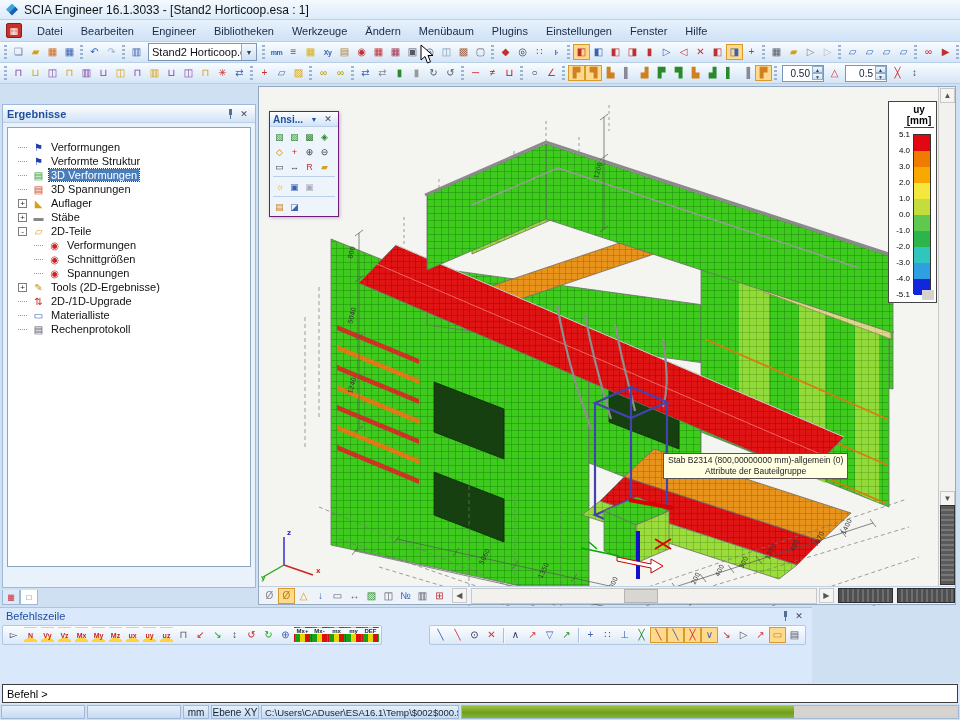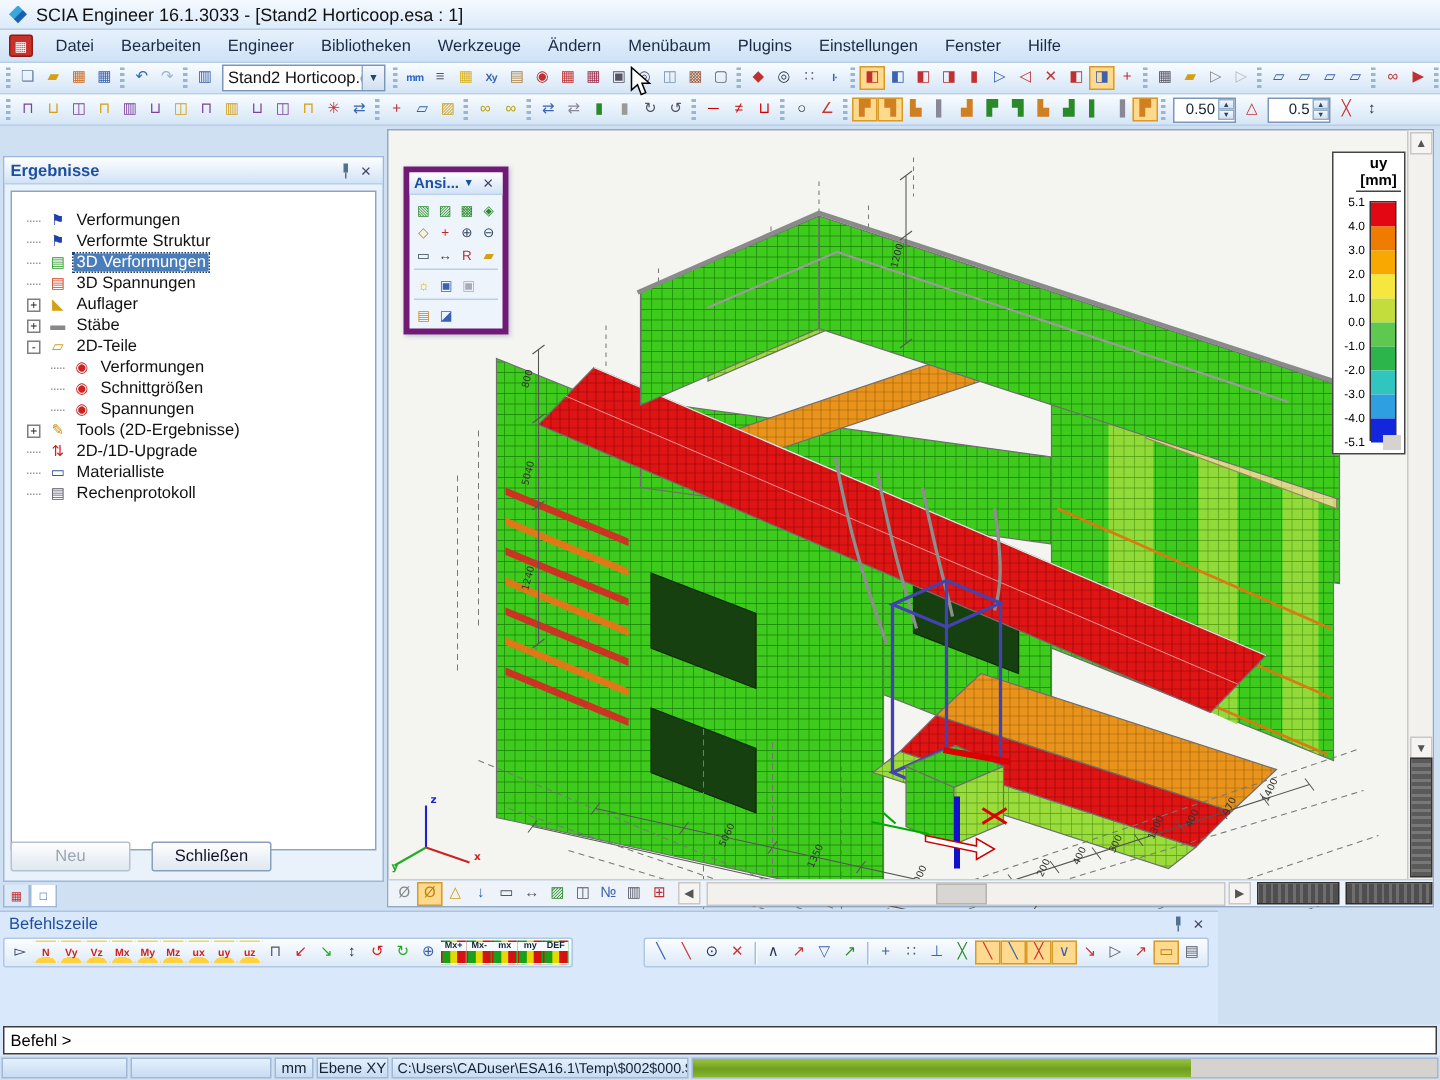--- a/index.html
+++ b/index.html
@@ -82,21 +82,21 @@
 
   
   #viewport{position:absolute;left:258px;top:86px;width:698px;height:519px;
     background:#f4f4f0;border:1px solid #93a8c2;}
   #model-svg{position:absolute;left:0;top:0;}
   .dimtxt{font:6.5px "DejaVu Sans",sans-serif;fill:#333;}
   .axtxt{font:bold 7px "DejaVu Sans",sans-serif;}
 
   
   #ansi{position:absolute;left:10px;top:24px;width:70px;background:#eef4fc;
-    border:4px solid #701a75;box-shadow:1px 1px 3px rgba(60,90,140,.35);}
+    border:1px solid #701a75;box-shadow:1px 1px 3px rgba(60,90,140,.35);}
   #ansi-header{height:15px;display:flex;align-items:center;padding:0 3px;
     background:linear-gradient(#fdfeff,#d2e3f6);border-bottom:1px solid #b9cfe8;}
   #ansi-title{color:#1e50a0;font-weight:bold;font-size:10px;flex:1;}
   #ansi-body{padding:2px;}
   .ansi-row{display:flex;}
   .aico{width:15px;height:15px;display:flex;align-items:center;justify-content:center;
     font-size:9px;border:1px solid transparent;}
   .ansi-div{height:1px;background:#b9cfe8;margin:2px 1px;}
 
   
@@ -419,24 +419,20 @@
         <span class="dash"></span>
         <span class="ticon" style="color: rgb(51, 92, 158);">▭</span>
         <span class="lbl">Materialliste</span>
       </div>
       <div class="trow" style="padding-left: 10px;">
         <span class="dash"></span>
         <span class="ticon" style="color: rgb(85, 85, 102);">▤</span>
         <span class="lbl">Rechenprotokoll</span>
       </div>
     </div>
-  <div id="results-buttons">
-    <div class="btn disabled">Neu</div>
-    <div class="btn">Schließen</div>
-  </div>
 </div>
 <div id="side-tabs">
   <div class="side-tab">
       <span style="color:#c03030;">▦</span>
     </div>
   <div class="side-tab active">
       <span style="color:#3a62b0;">□</span>
     </div>
 </div>
 
@@ -646,20 +642,24 @@
           <span class="ltick" style="top: 96px;">-1.0</span>
           <span class="ltick" style="top: 112px;">-2.0</span>
           <span class="ltick" style="top: 128px;">-3.0</span>
           <span class="ltick" style="top: 144px;">-4.0</span>
           <span class="ltick" style="top: 160px;">-5.1</span>
         </div>
       <div id="legend-grip"></div>
     </div>
   </div>
 
+  <div id="tooltip">
+    <div>Stab B2314 (800,00000000 mm)-allgemein (0)</div>
+    <div>Attribute der Bauteilgruppe</div>
+  </div>
 
   <div id="vscroll">
     <div class="sc-arrow" style="top:1px;">▲</div>
     <div class="sc-arrow" style="top:404px;">▼</div>
     <div id="vthumb"></div>
   </div>
 
   <div id="vp-bottom">
     <div id="fast-toolbar" style="display:flex;align-items:center;padding-left:2px;">
         <span class="ico" style="color: rgb(136, 136, 136);">Ø</span>

